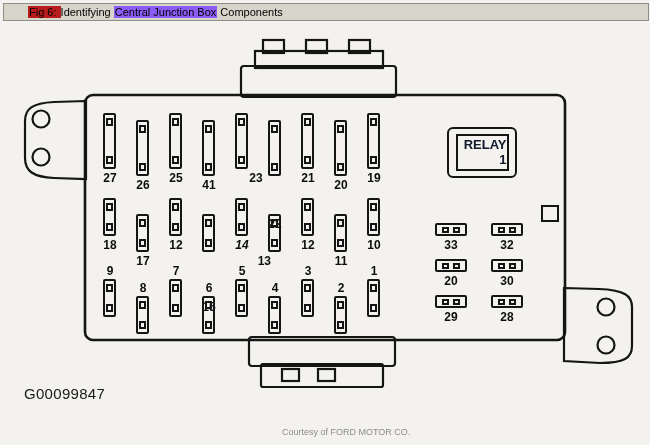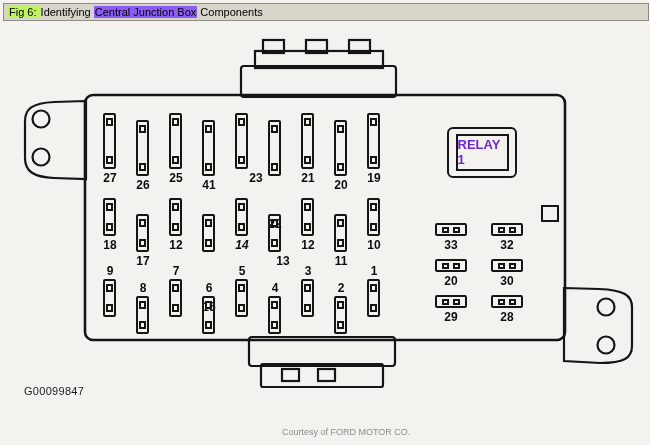--- a/index.html
+++ b/index.html
@@ -7,31 +7,31 @@
   .stage{position:absolute;inset:0;}
   .title-bar{position:absolute;left:3px;top:3px;width:640px;height:16px;background:#d7d4ca;border:1px solid #8f8d85;font-size:11px;line-height:16px;color:#000;padding-left:4px;white-space:pre;}
   .hl{padding:0 1px;}
   svg.outlines{position:absolute;left:0;top:0;}
   .vfuse{position:absolute;width:13px;box-sizing:border-box;border:2px solid #151515;border-radius:2px;display:flex;flex-direction:column;justify-content:space-between;align-items:center;padding:3px 0;background:transparent;}
   .pin{width:7px;height:8px;border:2px solid #151515;box-sizing:border-box;}
   .hfuse{position:absolute;width:32px;height:13px;box-sizing:border-box;border:2px solid #151515;border-radius:2px;display:flex;justify-content:center;align-items:center;gap:4px;}
   .hpin{width:7px;height:6px;border:2px solid #151515;box-sizing:border-box;}
   .fuse-num{position:absolute;width:24px;text-align:center;font-weight:bold;font-size:12px;color:#0d0d0d;}
   .relay-outer{position:absolute;left:447px;top:127px;width:70px;height:51px;border:2.5px solid #151515;border-radius:6px;box-sizing:border-box;display:flex;align-items:center;justify-content:center;}
-  .relay-inner{width:53px;height:37px;border:2px solid #151515;box-sizing:border-box;display:flex;flex-direction:column;align-items:flex-start;justify-content:center;font-weight:bold;font-size:13px;line-height:1.1;color:#6d28d9;}
+  .relay-inner{width:53px;height:37px;border:2px solid #151515;box-sizing:border-box;display:flex;flex-direction:column;align-items:flex-end;justify-content:center;font-weight:bold;font-size:13px;line-height:1.1;color:#0f172a;}
   .notch{position:absolute;left:541px;top:205px;width:18px;height:17px;border:2px solid #151515;box-sizing:border-box;}
-  .part-number{position:absolute;left:24px;top:385px;font-size:11px;color:#1a1a1a;letter-spacing:0.3px;}
+  .part-number{position:absolute;left:24px;top:385px;font-size:15px;color:#1a1a1a;letter-spacing:0.3px;}
   .courtesy{position:absolute;left:282px;top:427px;font-size:9px;color:#8c8c8c;}
 </style>
 </head>
 <body>
 
 <div class="stage">
 
-  <div class="title-bar"><span class="hl" style="background: #bef264;">Fig 6: </span><span>Identifying </span><span class="hl" style="background: #8b5cf6;">Central Junction Box</span><span> Components</span></div>
+  <div class="title-bar"><span class="hl" style="background: #b91c1c; margin-left: 20px;">Fig 6: </span><span>Identifying </span><span class="hl" style="background: #8b5cf6;">Central Junction Box</span><span> Components</span></div>
 
   <svg class="outlines" width="650" height="445" viewBox="0 0 650 445">
     <g stroke="#151515" fill="none" stroke-width="2.2">
       <g>
         <path d="M86,101 L54,102 C32,103 25,109 25,121 L25,158 C25,171 33,177 54,178 L86,179 Z"></path>
         <circle cx="41" cy="119" r="8.5"></circle>
         <circle cx="41" cy="157" r="8.5"></circle>
       </g>
       <g>
         <path d="M564,288 L599,289 C625,290 632,296 632,307 L632,346 C632,358 624,363 600,363 L564,361 Z"></path>
@@ -123,21 +123,21 @@
       <div class="fuse-num" style="left: 197px; top: 254px; margin-top: 46px;">15</div>
       <div class="vfuse" style="left: 235px; top: 198px; height: 38px;">
         <div class="pin"></div>
         <div class="pin"></div>
       </div>
       <div class="fuse-num" style="left: 230px; top: 238px; font-style: italic;">14</div>
       <div class="vfuse" style="left: 268px; top: 214px; height: 38px;">
         <div class="pin"></div>
         <div class="pin"></div>
       </div>
-      <div class="fuse-num" style="left: 271px; top: 254px;">13</div>
+      <div class="fuse-num" style="left: 247px; top: 254px; text-align: right;">13</div>
       <div class="vfuse" style="left: 301px; top: 198px; height: 38px;">
         <div class="pin"></div>
         <div class="pin"></div>
       </div>
       <div class="fuse-num" style="left: 296px; top: 238px;">12</div>
       <div class="vfuse" style="left: 334px; top: 214px; height: 38px;">
         <div class="pin"></div>
         <div class="pin"></div>
       </div>
       <div class="fuse-num" style="left: 329px; top: 254px;">11</div>

